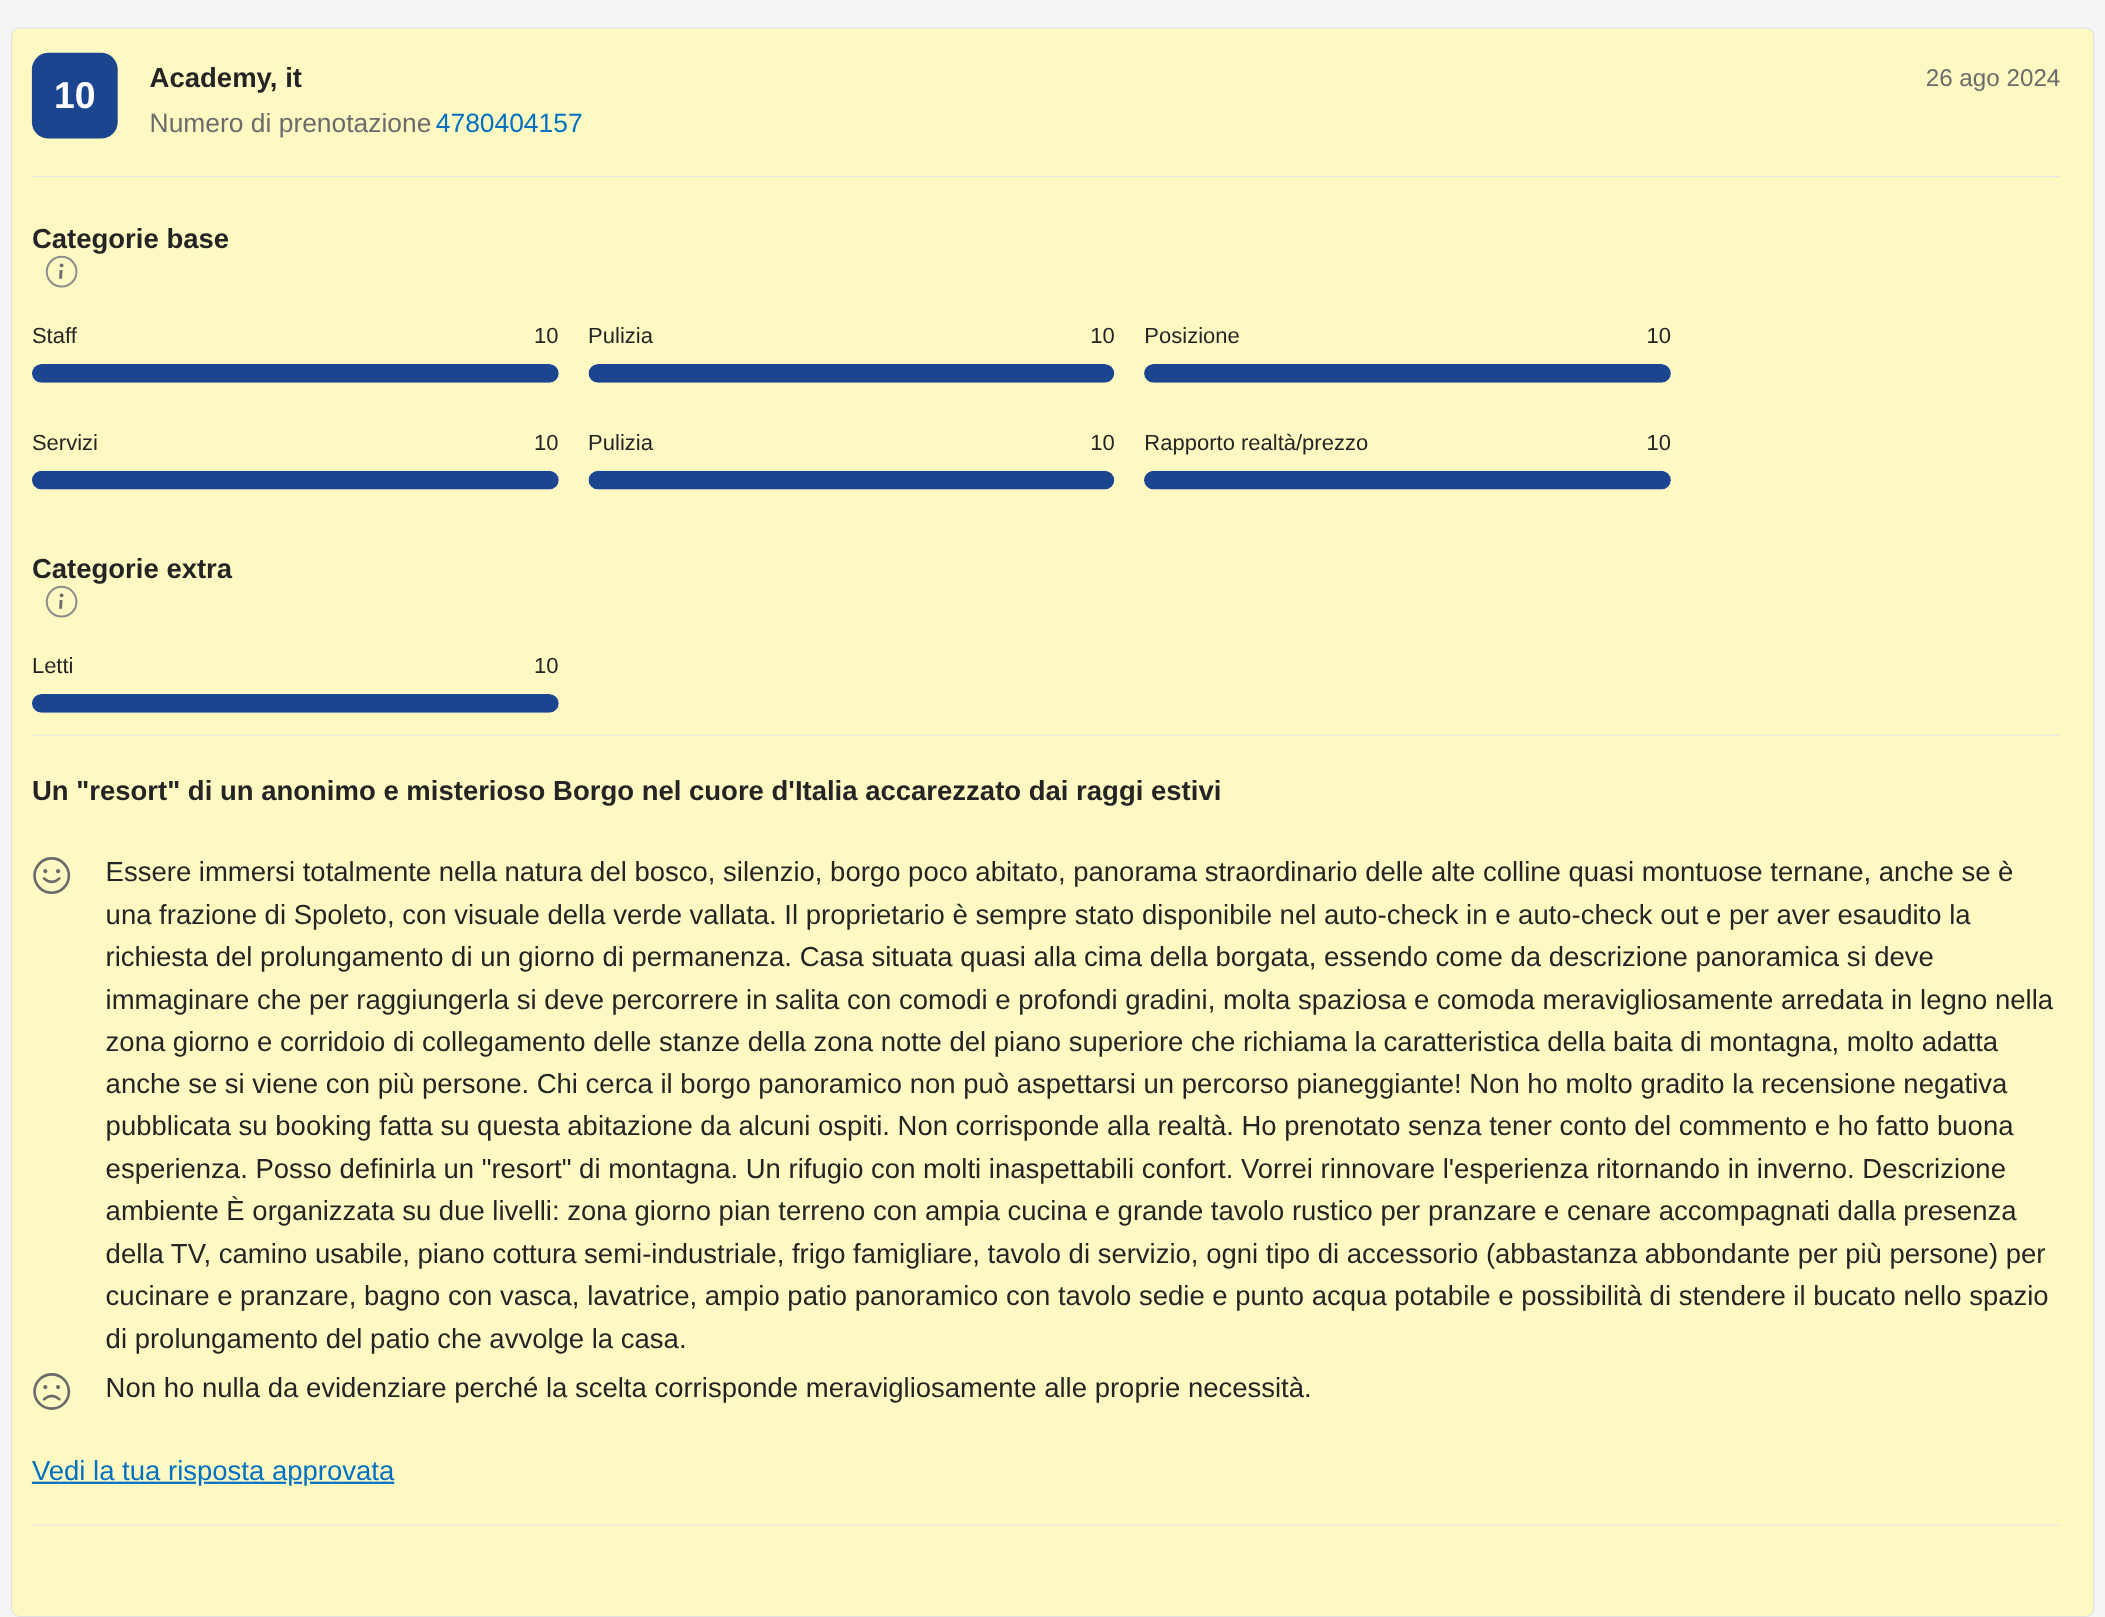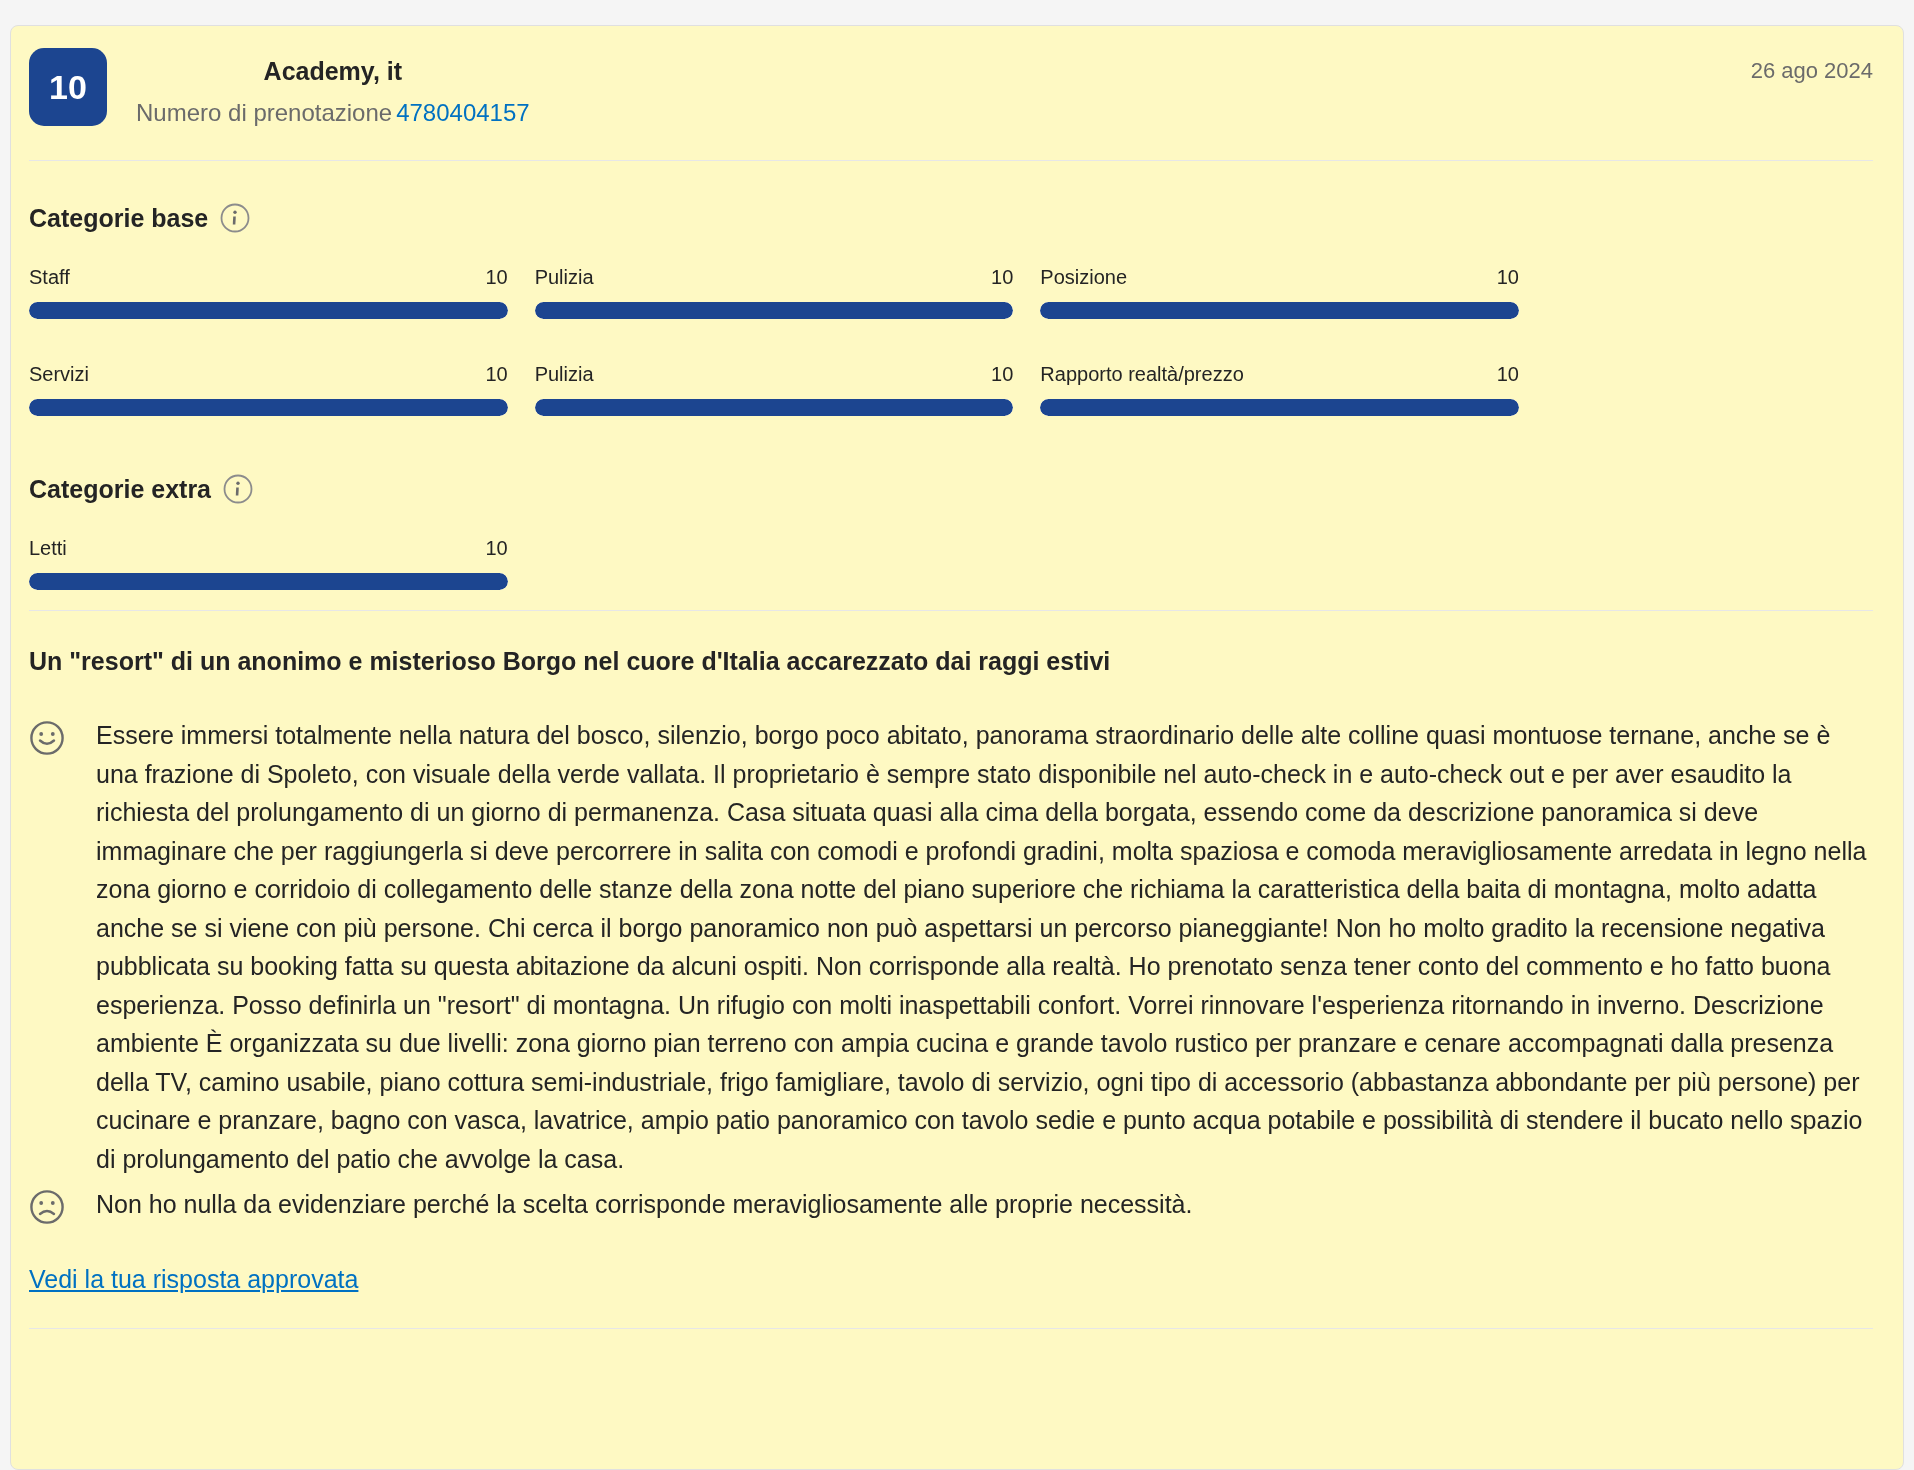--- a/index.html
+++ b/index.html
@@ -35,33 +35,34 @@
   .score-badge{
     width:78px;height:78px;
     background:var(--navy);
     border-radius:15px;
     color:#fff;
     font-size:34px;font-weight:bold;
     display:flex;align-items:center;justify-content:center;
     flex:0 0 auto;
   }
   .header-meta{margin-left:29px;padding-top:9px;}
-  .guest-name{font-size:25px;font-weight:bold;color:#242424;text-align:center;}
+  .guest-name{font-size:25px;font-weight:bold;color:#242424;}
   .booking-line{margin-top:13px;font-size:24px;color:var(--muted);}
   .booking-number{color:var(--link);text-decoration:none;cursor:pointer;margin-left:4px;}
   .review-date{font-size:22px;color:var(--muted);padding-top:10px;}
   
   .divider{border:none;border-top:1px solid var(--divider);height:0;}
   .divider.after-header{margin-top:33px;}
   .divider.after-extra{margin-top:20px;}
   .divider.bottom{margin-top:34px;}
   
   .section-heading{
-    display:flex;align-items:flex-end;
+    display:flex;align-items:flex-start;
     margin-top:42px;
+    flex-direction:column;
   }
   .section-heading h2{font-size:25px;font-weight:bold;color:#242424;}
   .info-btn{
     margin-left:12px;
     width:30px;height:30px;
     cursor:pointer;
     display:inline-flex;align-items:center;justify-content:center;
   }
   
   .category-grid{

